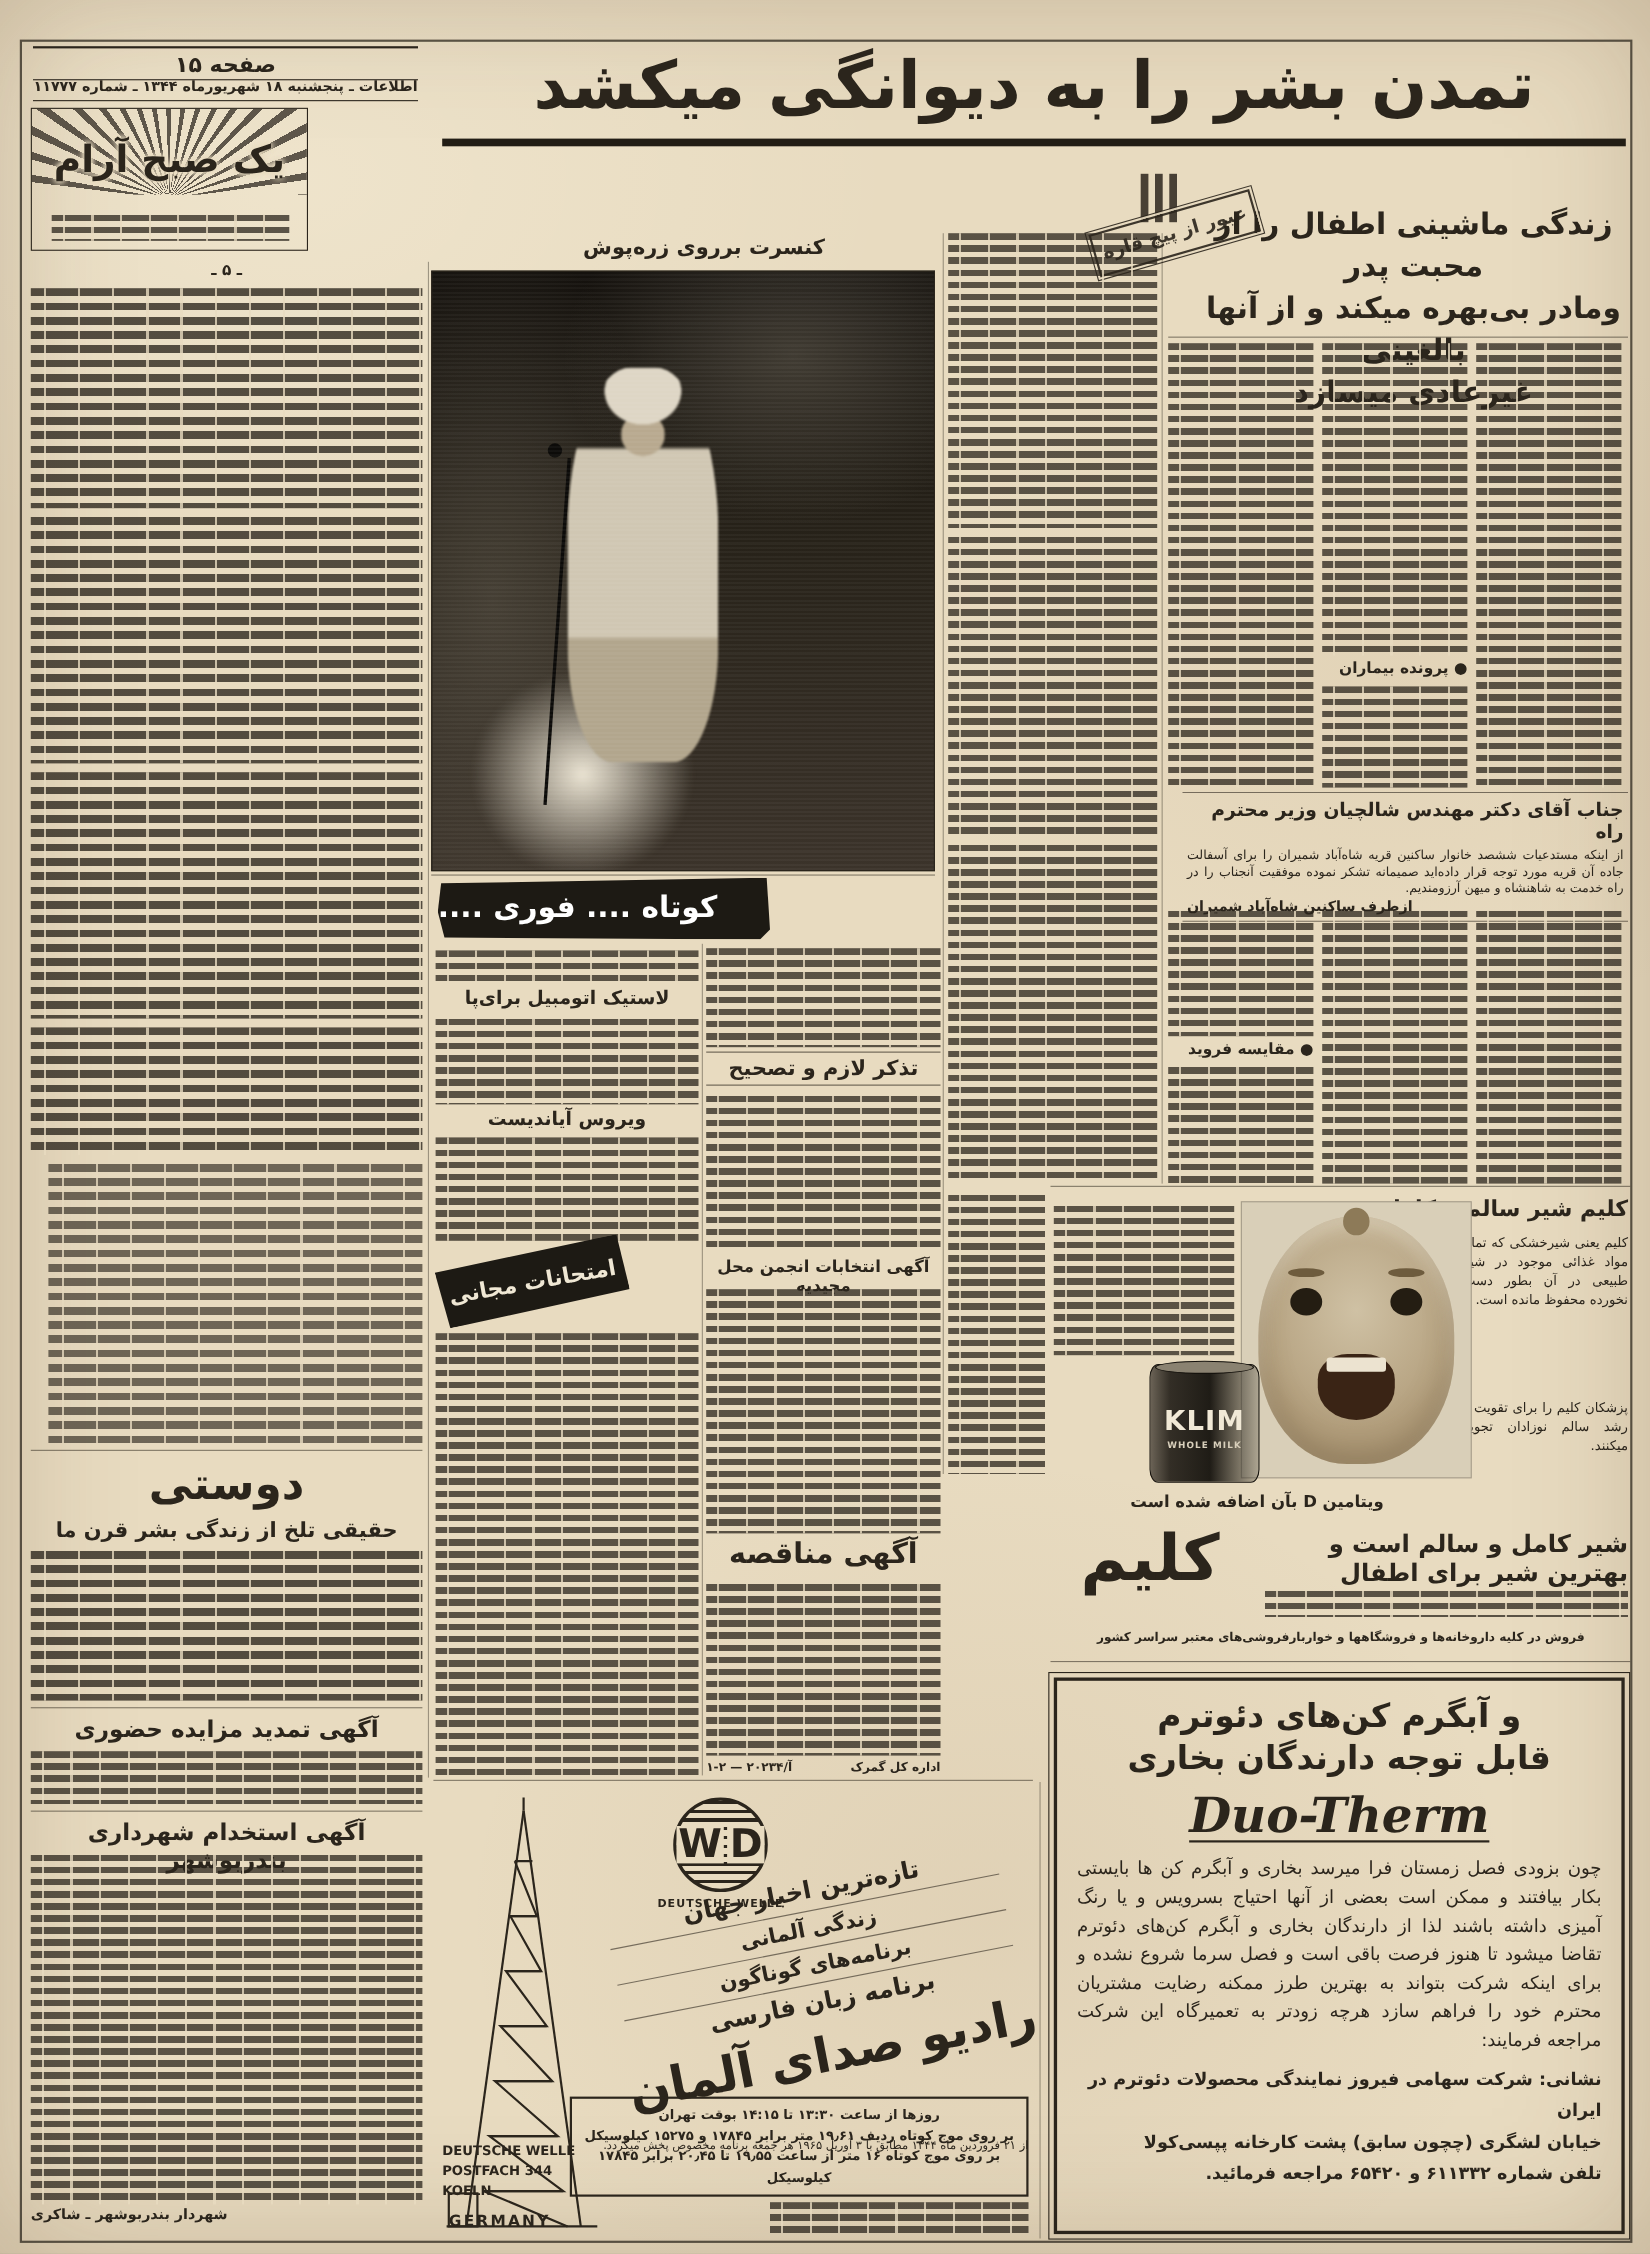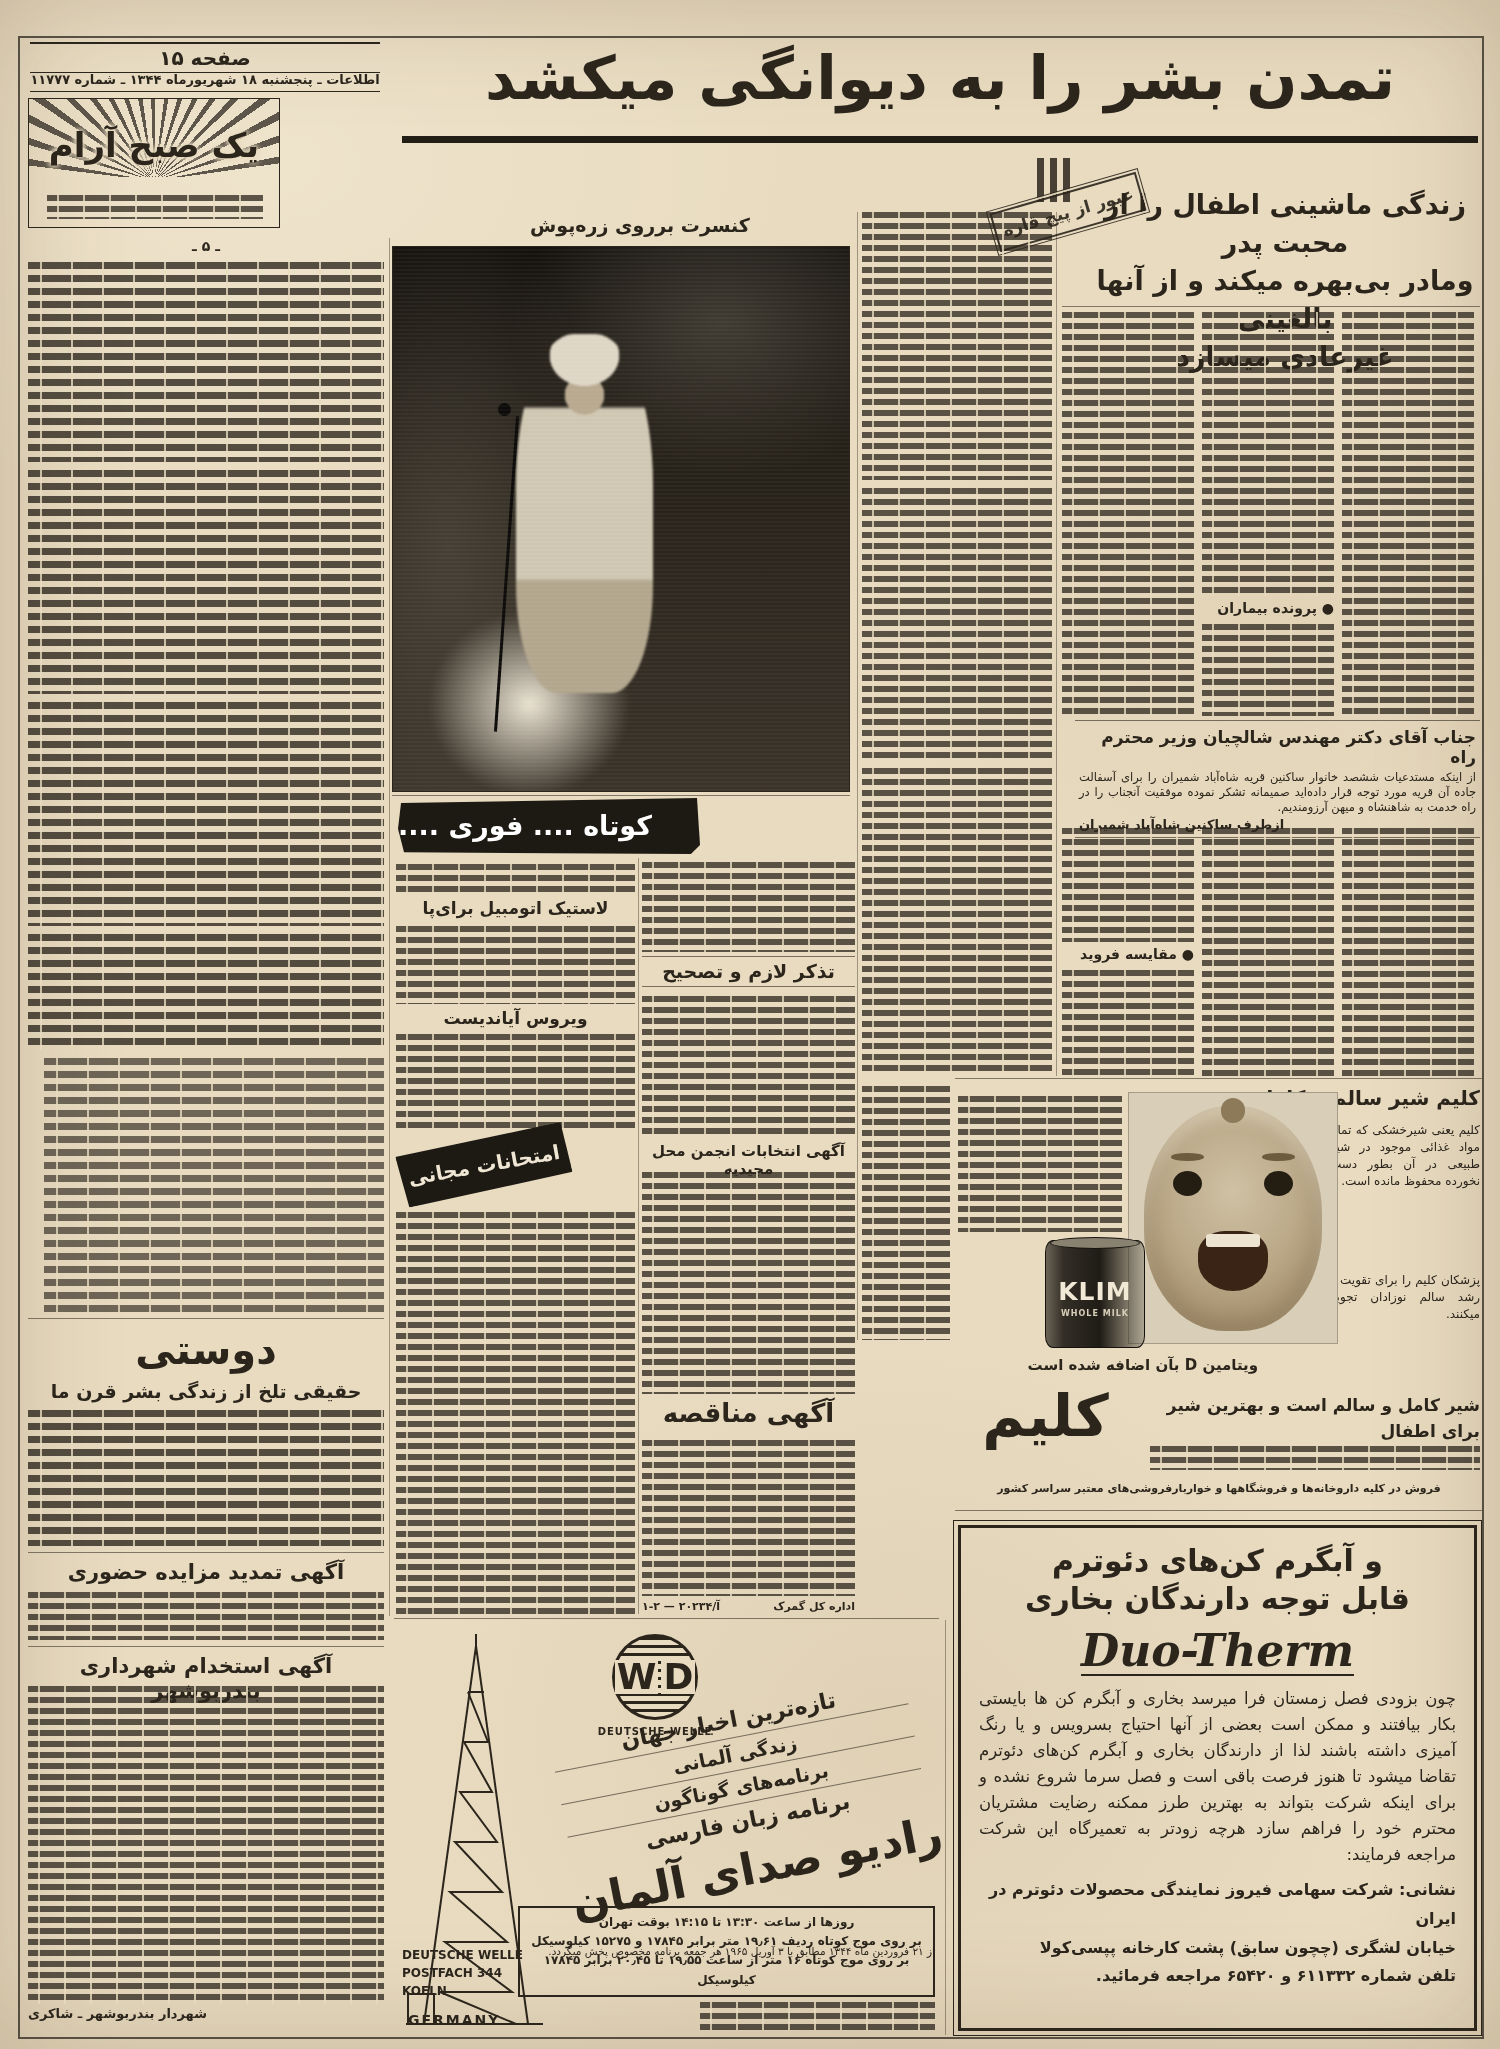--- a/index.html
+++ b/index.html
@@ -25,21 +25,21 @@
       repeating-linear-gradient(90deg, rgba(232,219,192,0) 0 12px, #e8dbc0cc 12px 14px, rgba(232,219,192,0) 14px 31px),
       repeating-linear-gradient(180deg, #2b251cc9 0 7px, transparent 7px 13px);}
   .greek.sm{background-image:
       repeating-linear-gradient(90deg, rgba(232,219,192,0) 0 10px, #e8dbc0cc 10px 12px, rgba(232,219,192,0) 12px 26px),
       repeating-linear-gradient(180deg, #2b251cc0 0 6px, transparent 6px 11px);}
   .greek.lt{opacity:.82;}
 
   
   .pageno{left:30px;top:42px;width:350px;font-size:20px;border-top:2px solid #2b251c;border-bottom:1px solid #2b251c;padding:2px 0;}
   .dateline{left:30px;top:72px;width:350px;font-size:13px;font-weight:bold;text-align:center;border-bottom:1px solid #2b251c;padding-bottom:4px;}
-  .headline{left:402px;top:42px;width:1076px;font-size:60px;letter-spacing:1px;border-bottom:7px solid #221d15;padding-bottom:22px;}
+  .headline{left:402px;top:42px;width:1076px;font-size:60px;letter-spacing:1px;border-bottom:7px solid #221d15;padding-bottom:12px;}
   .bars span{display:inline-block;width:7px;height:44px;background:#2b251c;margin:0 3px;opacity:.85;}
 
   
   .masthead{left:28px;top:98px;width:252px;height:130px;border:1.5px solid #2b251c;overflow:hidden;}
   .rays{position:absolute;left:0;top:0;right:0;height:78px;
     background:repeating-conic-gradient(from 250deg at 50% 105%, #3a332a 0deg 3deg, transparent 3deg 9deg);
     opacity:.8;}
   .masthead .title{position:absolute;left:0;right:0;top:26px;text-align:center;font-size:34px;font-weight:bold;
     text-shadow:0 0 6px #e8dbc0,0 0 6px #e8dbc0,0 0 6px #e8dbc0;}
 
@@ -242,21 +242,21 @@
     <div class="teeth"></div>
   </div>
   <div class="greek sm" style="left:958px;top:1096px;width:164px;height:136px;"></div>
   <div class="abs can">
     <div class="lid"></div>
     <div class="lab">KLIM</div>
     <div class="lab2">WHOLE MILK</div>
   </div>
   <div class="txt" style="left:958px;top:1356px;width:300px;font-size:15px;font-weight:bold;">ویتامین D بآن اضافه شده است</div>
   <div class="abs klim-logo">کلیم</div>
-  <div class="txt" style="left:1150px;top:1392px;width:330px;font-size:17px;font-weight:bold;line-height:26px;text-align:right;">شیر کامل و سالم است و بهترین شیر برای اطفال</div>
+  <div class="txt" style="left:1150px;top:1392px;width:330px;font-size:22px;font-weight:bold;line-height:26px;text-align:right;">شیر کامل و سالم است و بهترین شیر برای اطفال</div>
   <div class="greek sm" style="left:1150px;top:1446px;width:330px;height:24px;"></div>
   <div class="hd" style="left:958px;top:1482px;width:522px;font-size:11px;">فروش در کلیه داروخانه‌ها و فروشگاهها و خواربارفروشی‌های معتبر سراسر کشور</div>
   <div class="hairline-h" style="left:955px;top:1510px;width:527px;"></div>
 
   <div class="abs duo">
     <div class="duo-inner">
       <h1>و آبگرم کن‌های دئوترم</h1>
       <h1>قابل توجه دارندگان بخاری</h1>
       <div class="duologo" dir="ltr">Duo-Therm</div>
       <div class="body">چون بزودی فصل زمستان فرا میرسد بخاری و آبگرم کن ها بایستی بکار بیافتند و ممکن است بعضی از آنها احتیاج بسرویس و یا رنگ آمیزی داشته باشند لذا از دارندگان بخاری و آبگرم کن‌های دئوترم تقاضا میشود تا هنوز فرصت باقی است و فصل سرما شروع نشده و برای اینکه شرکت بتواند به بهترین طرز ممکنه رضایت مشتریان محترم خود را فراهم سازد هرچه زودتر به تعمیرگاه این شرکت مراجعه فرمایند:</div>

